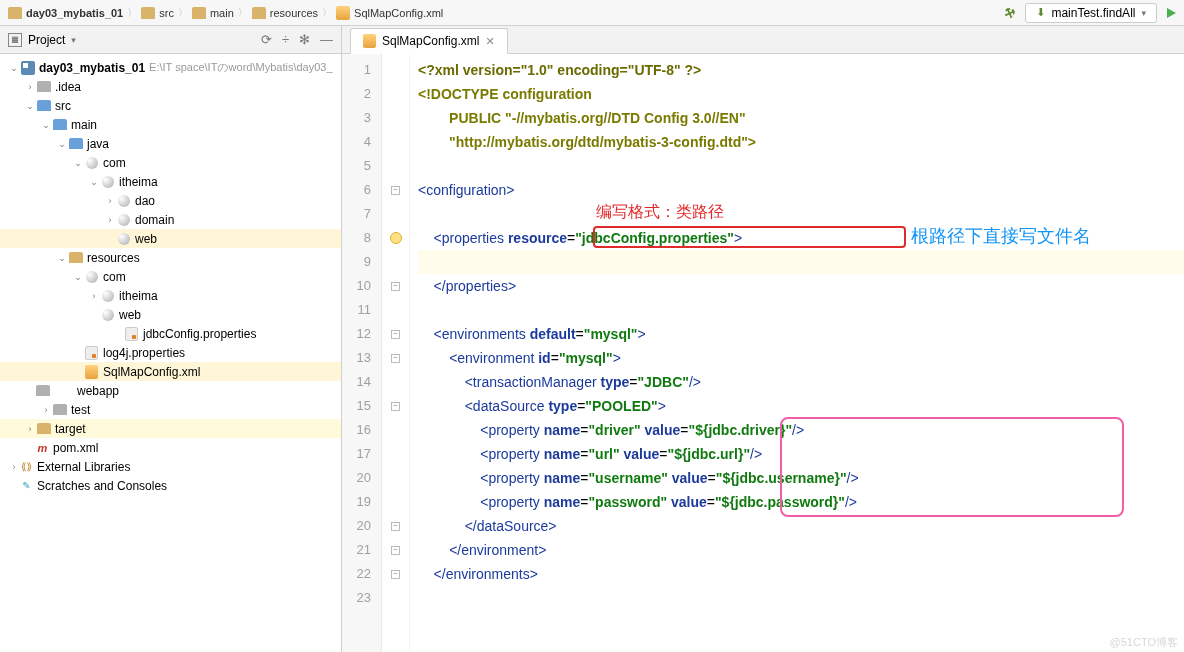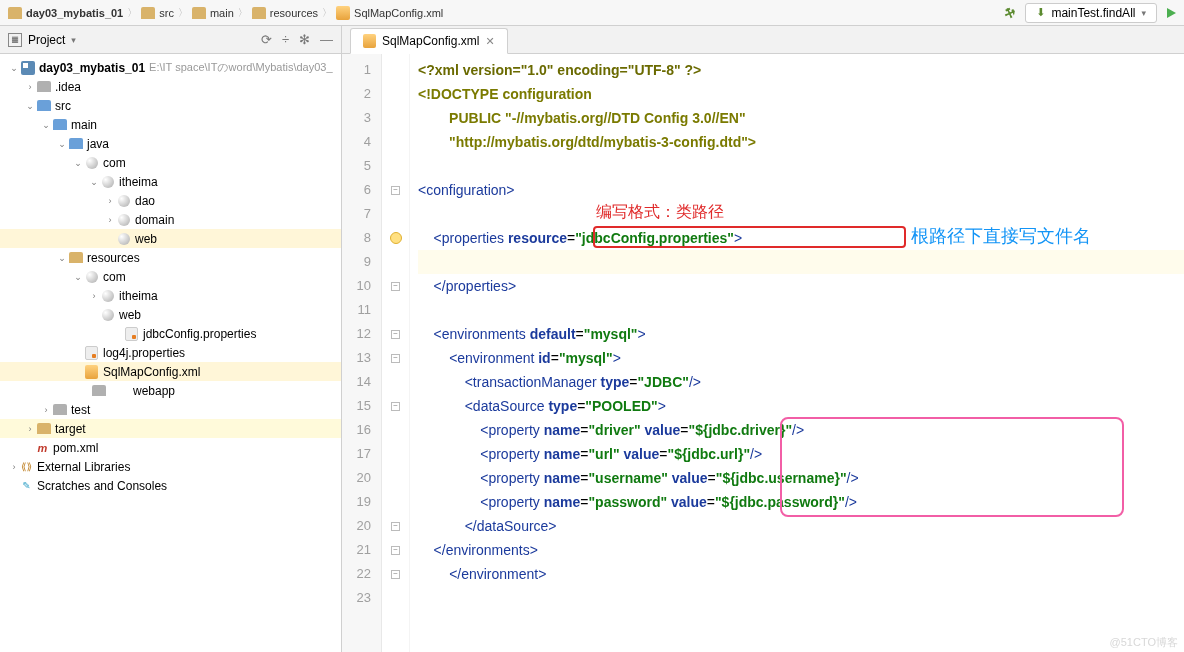--- a/index.html
+++ b/index.html
@@ -222,21 +222,21 @@
           </span>
           <span class="tree-lbl">log4j.properties</span>
         </div>
         <div class="row sel" style="padding-left: 72px;">
           <span class="arr"></span>
           <span class="ic">
             <span class="ic-xml"></span>
           </span>
           <span class="tree-lbl">SqlMapConfig.xml</span>
         </div>
-        <div class="row" style="padding-left: 56px; gap: 23px;">
+        <div class="row" style=" gap: 23px;">
           <span class="arr"></span>
           <span class="ic">
             <span class="ic-fld "></span>
           </span>
           <span class="tree-lbl">webapp</span>
         </div>
         <div class="row" style="padding-left: 40px;">
           <span class="arr">›</span>
           <span class="ic">
             <span class="ic-fld "></span>
@@ -363,20 +363,20 @@
           <div class="ln"></div>
           <div class="ln">    <span class="c-tag">&lt;environments</span> <span class="c-attr">default</span>=<span class="c-str">"mysql"</span><span class="c-tag">&gt;</span></div>
           <div class="ln">        <span class="c-tag">&lt;environment</span> <span class="c-attr">id</span>=<span class="c-str">"mysql"</span><span class="c-tag">&gt;</span></div>
           <div class="ln">            <span class="c-tag">&lt;transactionManager</span> <span class="c-attr">type</span>=<span class="c-str">"JDBC"</span><span class="c-tag">/&gt;</span></div>
           <div class="ln">            <span class="c-tag">&lt;dataSource</span> <span class="c-attr">type</span>=<span class="c-str">"POOLED"</span><span class="c-tag">&gt;</span></div>
           <div class="ln">                <span class="c-tag">&lt;property</span> <span class="c-attr">name</span>=<span class="c-str">"driver"</span> <span class="c-attr">value</span>=<span class="c-str">"${jdbc.driver}"</span><span class="c-tag">/&gt;</span></div>
           <div class="ln">                <span class="c-tag">&lt;property</span> <span class="c-attr">name</span>=<span class="c-str">"url"</span> <span class="c-attr">value</span>=<span class="c-str">"${jdbc.url}"</span><span class="c-tag">/&gt;</span></div>
           <div class="ln">                <span class="c-tag">&lt;property</span> <span class="c-attr">name</span>=<span class="c-str">"username"</span> <span class="c-attr">value</span>=<span class="c-str">"${jdbc.username}"</span><span class="c-tag">/&gt;</span></div>
           <div class="ln">                <span class="c-tag">&lt;property</span> <span class="c-attr">name</span>=<span class="c-str">"password"</span> <span class="c-attr">value</span>=<span class="c-str">"${jdbc.password}"</span><span class="c-tag">/&gt;</span></div>
           <div class="ln">            <span class="c-tag">&lt;/dataSource</span><span class="c-tag">&gt;</span></div>
+          <div class="ln">        <span class="c-tag">&lt;/environment</span><span class="c-tag">&gt;</span></div>
           <div class="ln">    <span class="c-tag">&lt;/environments</span><span class="c-tag">&gt;</span></div>
-          <div class="ln">        <span class="c-tag">&lt;/environment</span><span class="c-tag">&gt;</span></div>
           <div class="ln"></div>
         </div>
     </div>
   </div>
 </div>
 <div class="watermark">@51CTO博客</div>
 
 </body></html>

